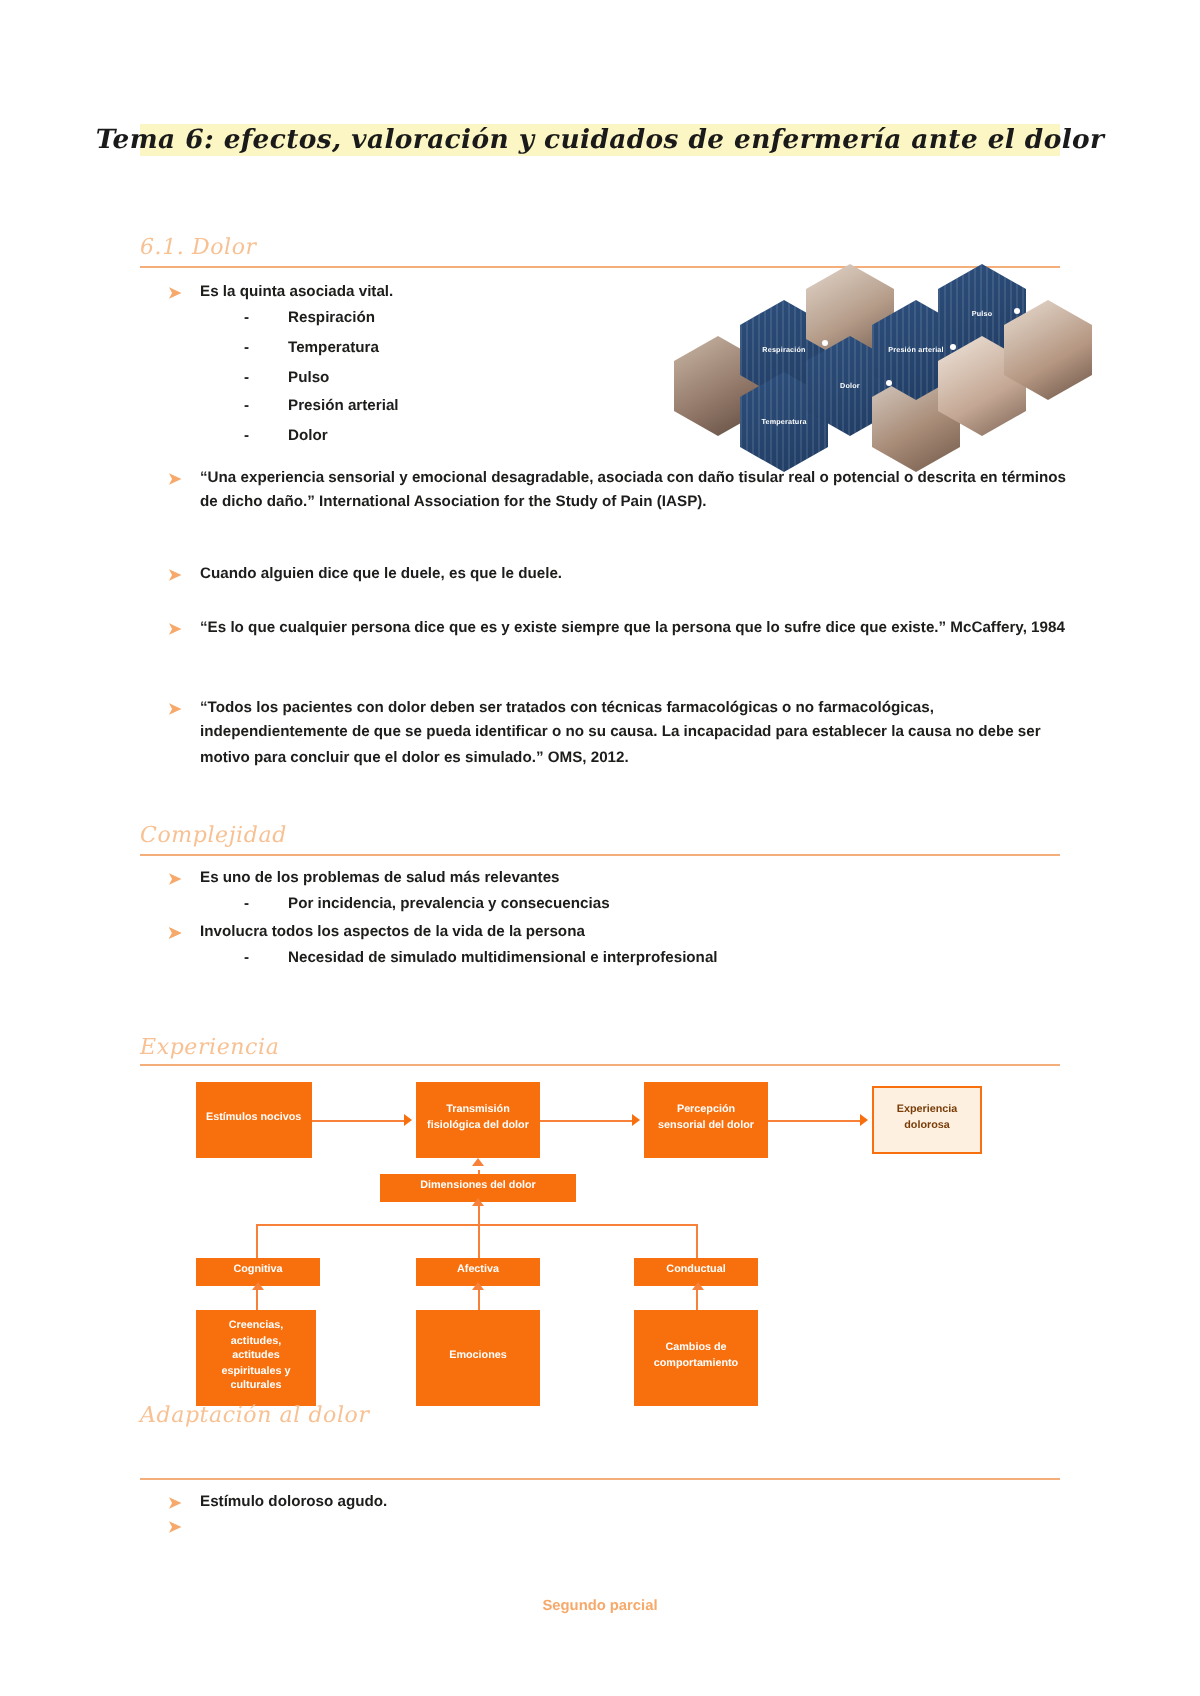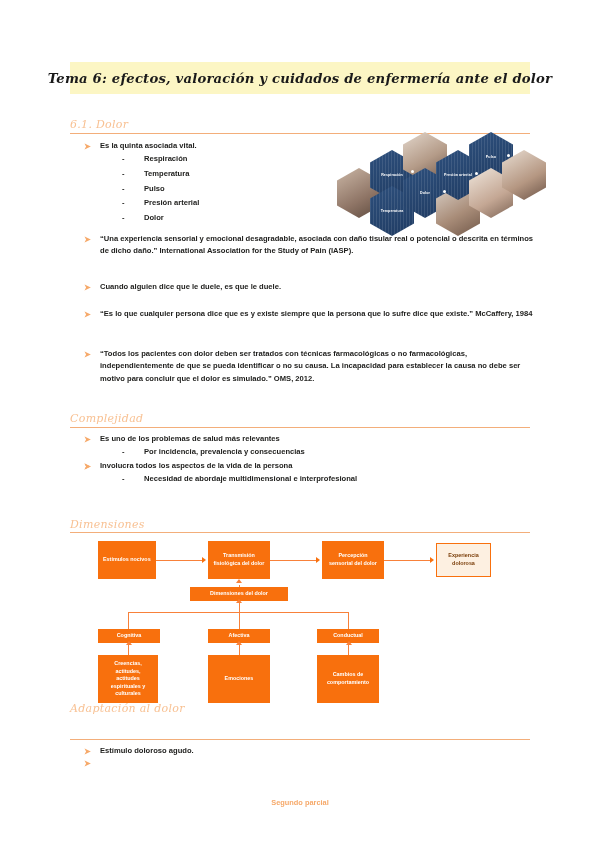--- a/index.html
+++ b/index.html
@@ -20,21 +20,21 @@
     inset: 0;
     background: #ffffff;
   }
 
   
   .title-banner {
     position: absolute;
     left: 70px;
     top: 62px;
     width: 460px;
-    height: 32px;
+    height: 16px;
     background: #fcf6c4;
     display: flex;
     align-items: center;
     justify-content: center;
   }
   .title-text {
     font-family: "DejaVu Serif", serif;
     font-style: italic;
     font-weight: 700;
     font-size: 13.2px;
@@ -317,26 +317,26 @@
     </div>
     <div class="bullet-row">
       <span class="arrow">➤</span>
     </div>
     <div class="bullet-row">
       <span class="arrow">➤</span>
       <span>Involucra todos los aspectos de la vida de la persona</span>
     </div>
     <div class="sub-row">
       <span class="dash">-</span>
-      <span>Necesidad de abordaje multidimensional e interprofesional</span>
+      <span>Necesidad de simulado multidimensional e interprofesional</span>
     </div>
   </div>
 
   <div class="section-head" style="top:514px;">
-    <span class="sh-text">Dimensiones</span>
+    <span class="sh-text">Experiencia</span>
   </div>
   <div class="section-rule" style="top:532px;"></div>
 
   <div class="diagram">
 
     <div class="fbox" style="left:28px; top:8px; width:58px; height:38px;">
       <span>Estímulos nocivos</span>
     </div>
     <div class="conn h" style="left:86px; top:27px; width:48px;"></div>
     <div class="arrow-r" style="left:132px; top:24px;"></div>

